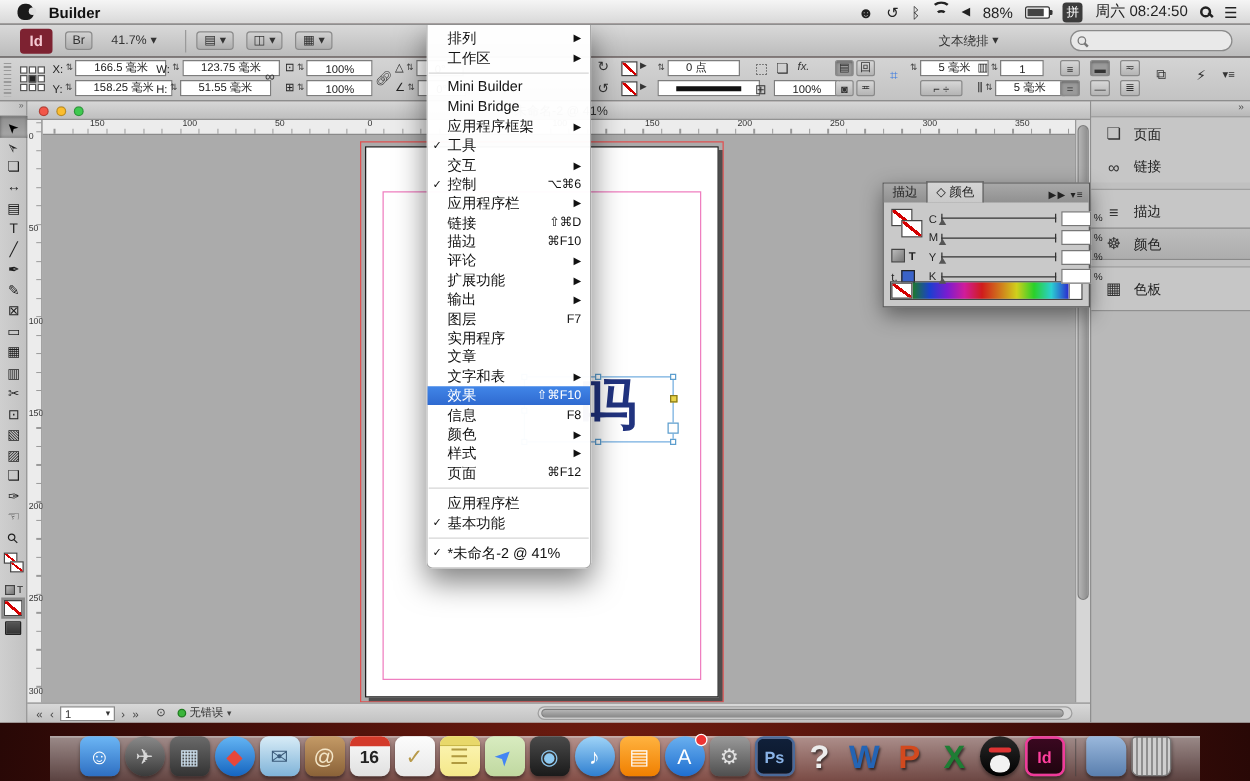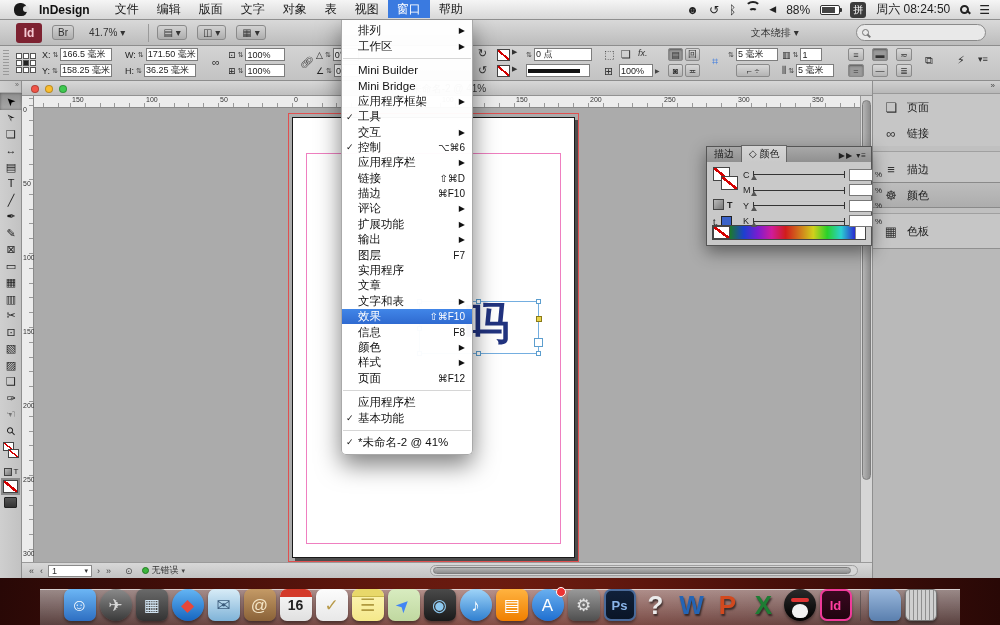--- a/index.html
+++ b/index.html
@@ -50,21 +50,21 @@
     background:linear-gradient(180deg,#d4d4d4,#c3c3c3); border-bottom:1px solid #8d8d8d; z-index:4; font-size:9px; color:#222; }
   .cp-grip { position:absolute; left:3px; top:4px; width:6px; height:27px;
     background:repeating-linear-gradient(180deg,#9a9a9a 0 1px,transparent 1px 3px); }
   .proxy { position:absolute; left:16px; top:7px; width:20px; height:20px; display:grid;
     grid-template-columns:repeat(3,1fr); grid-template-rows:repeat(3,1fr); gap:1px; }
   .proxy i { background:#fff; border:1px solid #555; }
   .proxy i.on { background:#222; }
   .cp-field { position:absolute; height:13px; display:flex; align-items:center; gap:2px; }
   .cp-field .lbl { font-size:9px; }
   .cp-field .stp { font-size:7px; color:#444; line-height:4px; display:inline-flex; flex-direction:column; }
-  .cp-field .box { background:#fff; border:1px solid #7d7d7d; height:13px; display:flex; align-items:center; padding:0 1px; min-width:52px; font-size:9px; }
+  .cp-field .box { background:#fff; border:1px solid #7d7d7d; height:13px; display:flex; align-items:center; padding:0 14px; min-width:52px; font-size:9px; }
   .cp-ico { position:absolute; font-size:11px; color:#333; }
   .cp-btn { position:absolute; border:1px solid #8a8a8a; background:linear-gradient(180deg,#d8d8d8,#b4b4b4); border-radius:2px;
     display:flex; align-items:center; justify-content:center; font-size:9px; color:#333; }
   .cp-btn.on { background:#9a9a9a; box-shadow:inset 0 1px 2px rgba(0,0,0,.4); }
   .none-sw { background:#fff; border:1px solid #444; position:relative; }
   .none-sw::after { content:""; position:absolute; inset:0;
     background:linear-gradient(to top right,transparent 43%,#d40000 43%,#d40000 57%,transparent 57%); }
 
   
   #workspace { position:absolute; left:0; top:81px; width:1000px; height:497px; background:#bdbdbd; }
@@ -193,22 +193,21 @@
   .dock-icon.folder { border-radius:4px 10px 6px 6px; }
   .dock-icon.ps { border:2px solid #4a6a9a; }
   .dock-icon.indd { border:2px solid #f03a9a; }
   .dock-icon.ps .dg, .dock-icon.indd .dg { font-size:13px; font-weight:bold; }
 </style>
 </head>
 <body>
 
 <div id="menubar">
   <span class="apple-logo"></span>
-  <span id="mb-app">InDesign</span>
-  <span id="mb-items"><span class="mb-item">文件</span><span class="mb-item">编辑</span><span class="mb-item">版面</span><span class="mb-item">文字</span><span class="mb-item">对象</span><span class="mb-item">表</span><span class="mb-item">视图</span><span class="mb-item active">窗口</span><span class="mb-item">帮助</span></span>
+  <span id="mb-app">Builder</span>
   <span id="mb-right">
     <span class="mb-ico">☻</span>
     <span class="mb-ico">↺</span>
     <span class="mb-ico">ᛒ</span>
     <span class="wifi"></span>
     <span class="mb-ico" style="font-size:9px">◀</span>
     <span>88%</span>
     <span class="battery"></span>
     <span class="ime">拼</span>
     <span>周六 08:24:50</span>
@@ -258,26 +257,26 @@
     <span class="box">166.5 毫米</span>
   </div>
   <div class="cp-field" style="left:42px;top:18px;">
     <span class="lbl">Y:</span>
       <span class="stp">⇅</span>
     <span class="box">158.25 毫米</span>
   </div>
   <div class="cp-field" style="left:125px;top:2px;">
     <span class="lbl">W:</span>
       <span class="stp">⇅</span>
-    <span class="box">171.50 毫米</span>
+    <span class="box">123.75 毫米</span>
   </div>
   <div class="cp-field" style="left:125px;top:18px;">
     <span class="lbl">H:</span>
       <span class="stp">⇅</span>
-    <span class="box">36.25 毫米</span>
+    <span class="box">51.55 毫米</span>
   </div>
   <span class="cp-ico" style="left:212px;top:10px;">∞</span>
   <div class="cp-field" style="left:228px;top:2px;">
     <span class="lbl">⊡</span>
       <span class="stp">⇅</span>
     <span class="box" style="min-width:40px">100%</span>
   </div>
   <div class="cp-field" style="left:228px;top:18px;">
     <span class="lbl">⊞</span>
       <span class="stp">⇅</span>

